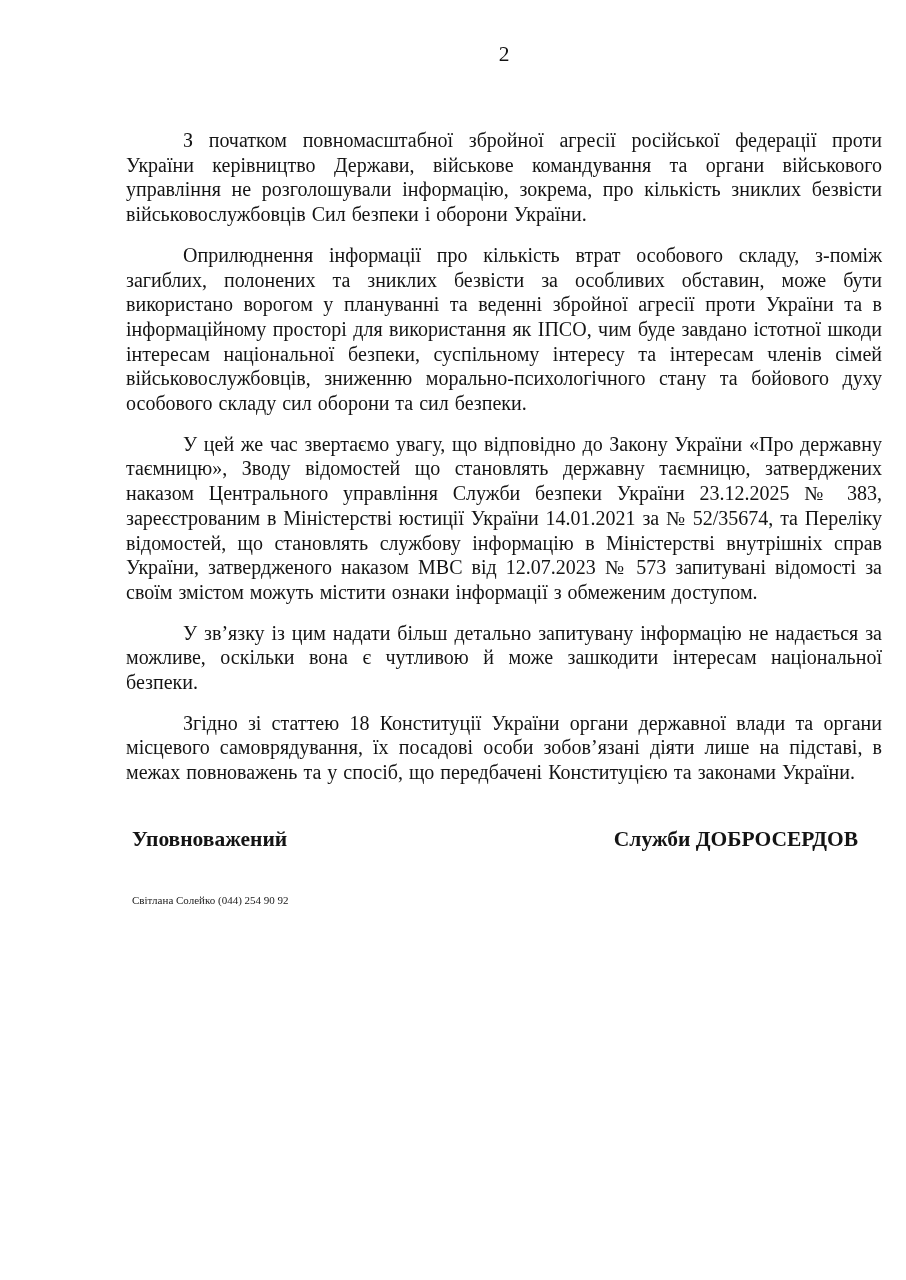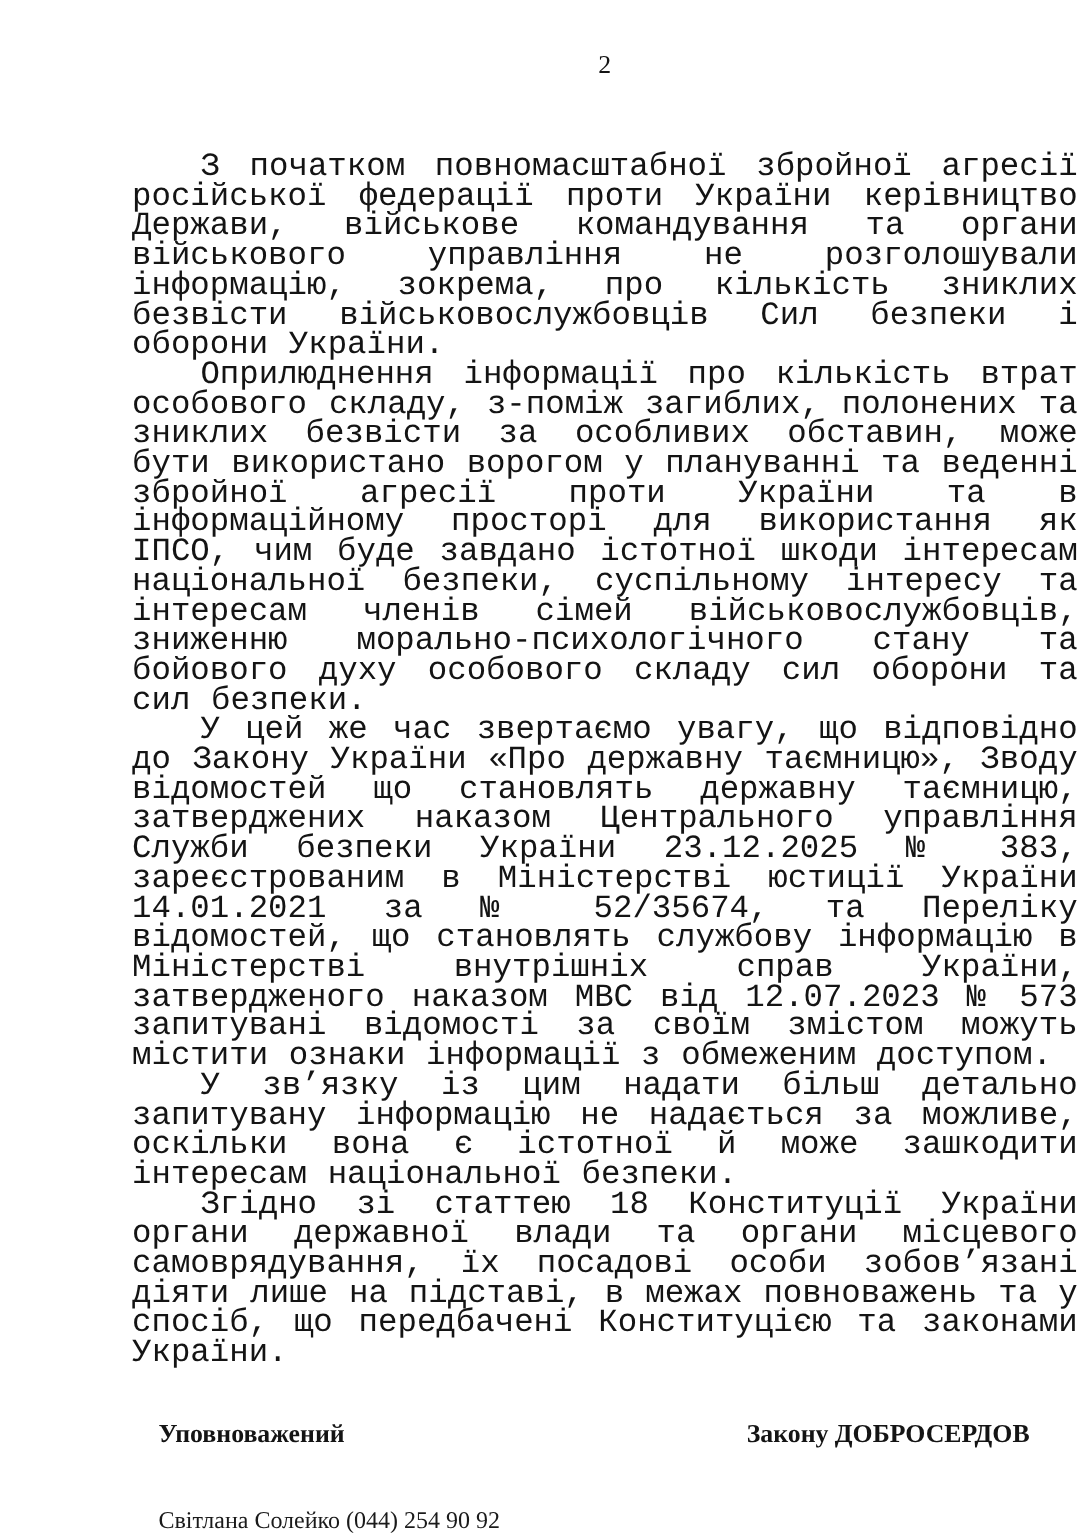--- a/index.html
+++ b/index.html
@@ -23,60 +23,59 @@
     font-size: 21.5px;
     line-height: 25px;
     color: #141414;
   }
   .body-text {
     margin: 61px 8px 0 110px; 
     text-align: justify;
     color: #141414;
   }
   .body-text p {
-    margin: 0;
+    margin: 16px;
     padding: 0;
     text-indent: 57px;
-    font-size: 27px;
+    font-size: 20px;
     line-height: 24.7px;
     word-spacing: 1px;
-    font-family: Liberation Mono, monospace;
   }
   .signature-row {
     margin: 42px 48px 0 132px;
     display: flex;
     justify-content: space-between;
     align-items: center;
     font-weight: bold;
     font-size: 21.5px;
     line-height: 25px;
     color: #141414;
   }
   .contact-line {
-    margin: 49px 48px 0 132px;
-    font-size: 20px;
+    margin: 38px 48px 0 132px;
+    font-size: 11px;
     line-height: 20px;
     color: #1a1a1a;
   }
 </style>
 </head>
 <body>
 
 <div class="page">
 
   <div class="page-number">2</div>
 
   <div class="body-text">
     <p>З початком повномасштабної збройної агресії російської федерації проти України керівництво Держави, військове командування та органи військового управління не розголошували інформацію, зокрема, про кількість зниклих безвісти військовослужбовців Сил безпеки і оборони України.</p>
     <p>Оприлюднення інформації про кількість втрат особового складу, з-поміж загиблих, полонених та зниклих безвісти за особливих обставин, може бути використано ворогом у плануванні та веденні збройної агресії проти України та в інформаційному просторі для використання як ІПСО, чим буде завдано істотної шкоди інтересам національної безпеки, суспільному інтересу та інтересам членів сімей військовослужбовців, зниженню морально-психологічного стану та бойового духу особового складу сил оборони та сил безпеки.</p>
     <p>У цей же час звертаємо увагу, що відповідно до Закону України «Про державну таємницю», Зводу відомостей що становлять державну таємницю, затверджених наказом Центрального управління Служби безпеки України 23.12.2025 № 383, зареєстрованим в Міністерстві юстиції України 14.01.2021 за № 52/35674, та Переліку відомостей, що становлять службову інформацію в Міністерстві внутрішніх справ України, затвердженого наказом МВС від 12.07.2023 № 573 запитувані відомості за своїм змістом можуть містити ознаки інформації з обмеженим доступом.</p>
-    <p>У зв’язку із цим надати більш детально запитувану інформацію не надається за можливе, оскільки вона є істотної й може зашкодити інтересам національної безпеки.</p>
+    <p>У зв’язку із цим надати більш детально запитувану інформацію не надається за можливе, оскільки вона є чутливою й може зашкодити інтересам національної безпеки.</p>
     <p>Згідно зі статтею 18 Конституції України органи державної влади та органи місцевого самоврядування, їх посадові особи зобов’язані діяти лише на підставі, в межах повноважень та у спосіб, що передбачені Конституцією та законами України.</p>
   </div>
 
   <div class="signature-row">
     <span>Уповноважений</span>
-    <span>Закону ДОБРОСЕРДОВ</span>
+    <span>Служби ДОБРОСЕРДОВ</span>
   </div>
 
   <div class="contact-line">Світлана Солейко (044) 254 90 92</div>
 
 </div>
 
 </body></html>

